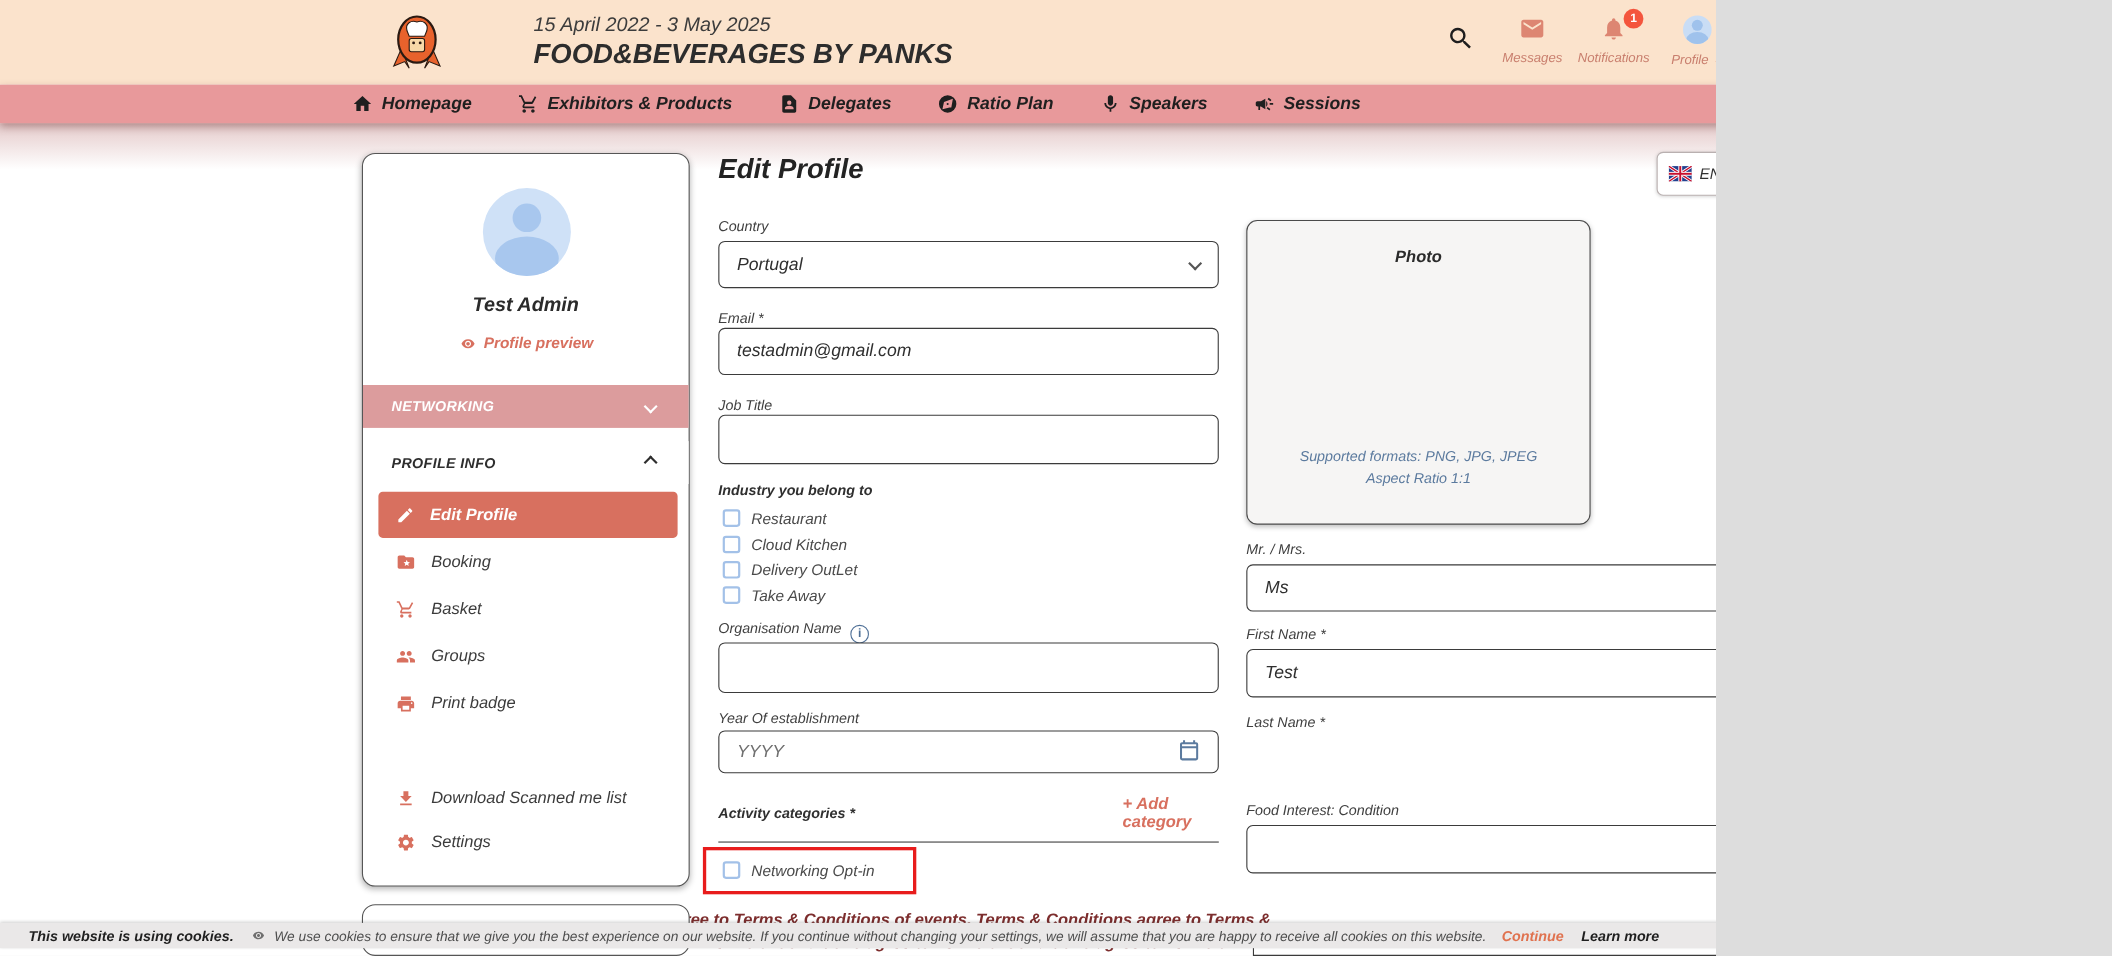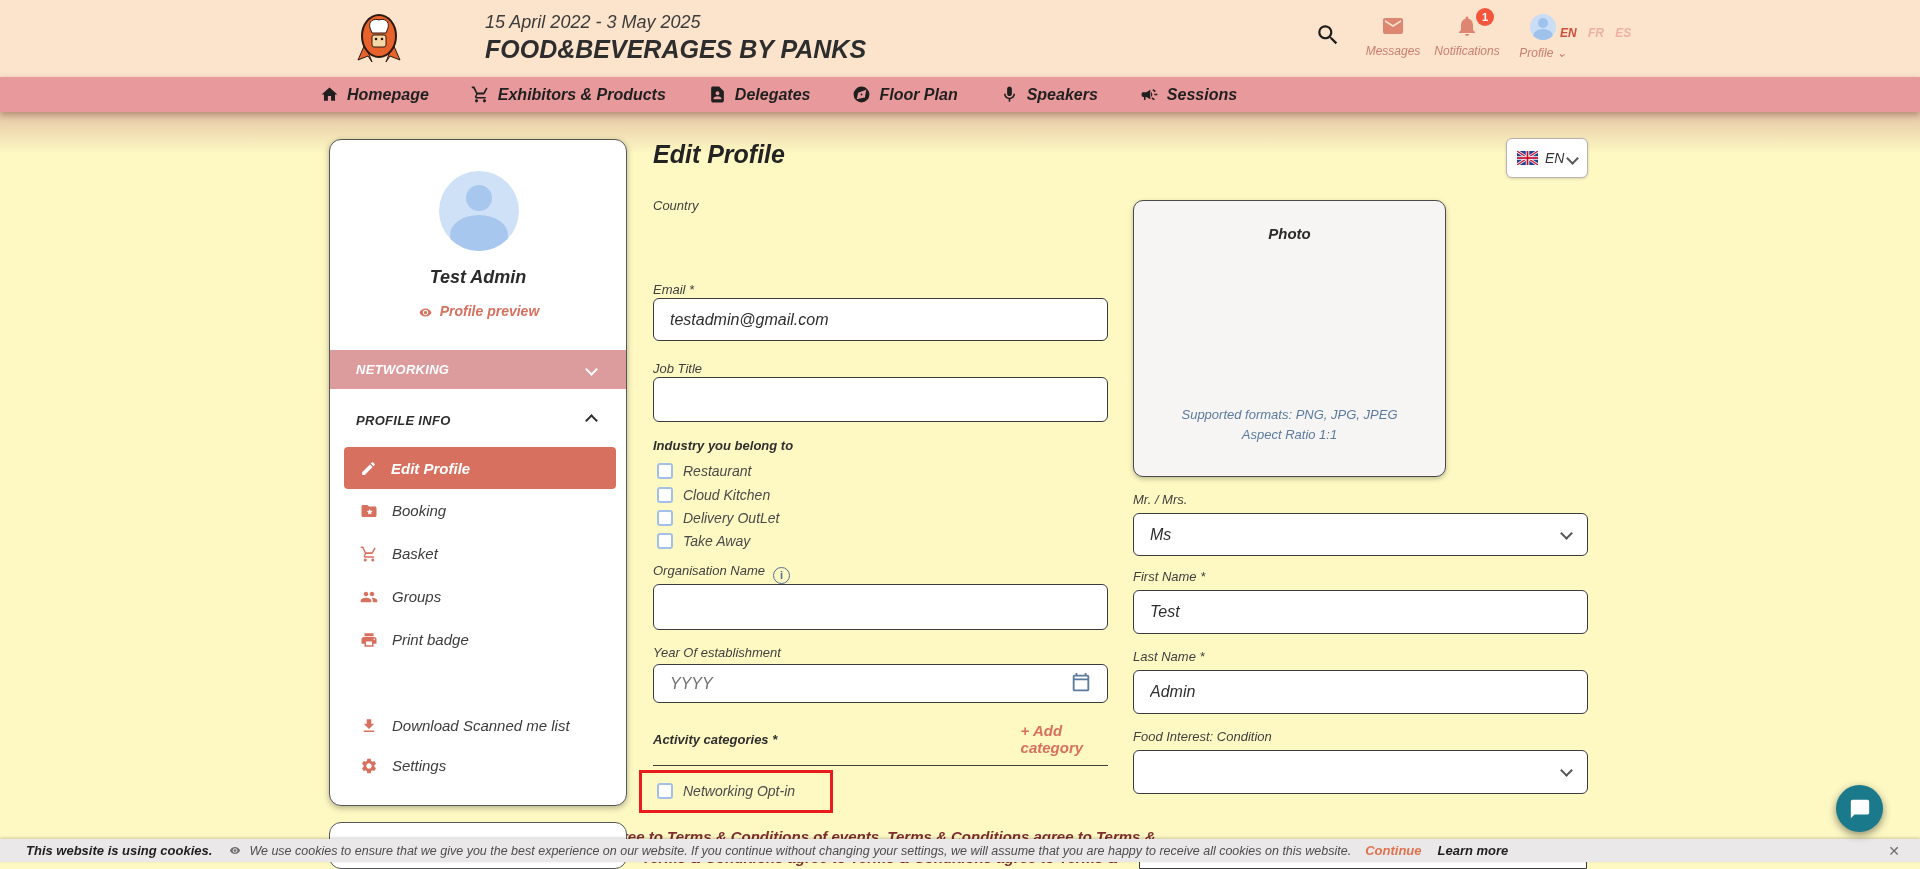--- a/index.html
+++ b/index.html
@@ -1,20 +1,20 @@
 <!DOCTYPE html>
 <html><head>
 <meta charset="utf-8">
 <style>
   * { margin:0; padding:0; box-sizing:border-box; }
   html,body { background:#ddd; }
   .app {
-    position:relative; width:1920px; height:869px; overflow:hidden;
+    position:relative; width:1560px; height:869px; overflow:hidden;
     font-family:"Liberation Sans", sans-serif; font-style:italic;
-    background:#fef9c3;
+    background:#ffffff;
   }
   .abs { position:absolute; }
 
   
   .topbar { position:absolute; top:0; left:0; width:1920px; height:77px; background:#fbe3cc; }
   .event-dates { position:absolute; left:485px; top:12px; font-size:18px; color:#3c3c3c; }
   .event-title { position:absolute; left:485px; top:35px; font-size:25px; font-weight:bold; color:#2d2d2d; }
   .hdr-action { position:absolute; top:14px; width:70px; text-align:center; cursor:pointer; }
   .hdr-action .lbl { display:block; margin-top:2px; font-size:12px; color:#c97f6e; }
   .badge {
@@ -204,21 +204,21 @@
     <div class="nav-item">
       <svg width="19" height="19" viewBox="0 0 24 24" fill="#1f1f1f">
           <path d="M14 2H6c-1.1 0-2 .9-2 2v16c0 1.1.9 2 2 2h12c1.1 0 2-.9 2-2V8l-6-6zm-2 6a2.5 2.5 0 1 1 0 5 2.5 2.5 0 0 1 0-5zm5 10H7v-1.2c0-1.7 3.3-2.6 5-2.6s5 .9 5 2.6V18z"></path>
         </svg>
       <span class="t">Delegates</span>
     </div>
     <div class="nav-item">
       <svg width="19" height="19" viewBox="0 0 24 24" fill="#1f1f1f">
           <path d="M12 2a10 10 0 1 0 0 20 10 10 0 0 0 0-20zm2.2 14.2L6 18l1.8-8.2L18 6l-1.8 10.2zM12 10.8a1.2 1.2 0 1 0 0 2.4 1.2 1.2 0 0 0 0-2.4z"></path>
         </svg>
-      <span class="t">Floor Plan</span>
+      <span class="t">Ratio Plan</span>
     </div>
     <div class="nav-item">
       <svg width="19" height="19" viewBox="0 0 24 24" fill="#1f1f1f">
           <path d="M12 14c1.66 0 3-1.34 3-3V5c0-1.66-1.34-3-3-3S9 3.34 9 5v6c0 1.66 1.34 3 3 3zm5-3c0 2.76-2.24 5-5 5s-5-2.24-5-5H5c0 3.53 2.61 6.43 6 6.92V21h2v-3.08c3.39-.49 6-3.39 6-6.92h-2z"></path>
         </svg>
       <span class="t">Speakers</span>
     </div>
     <div class="nav-item">
       <svg width="19" height="19" viewBox="0 0 24 24" fill="#1f1f1f">
           <path d="M18 11v2h4v-2h-4zM4 9c-1.1 0-2 .9-2 2v2c0 1.1.9 2 2 2h1v4h2v-4h1l5 3V6L8 9H4zm11.5 3c0-1.33-.58-2.53-1.5-3.35v6.69c.92-.81 1.5-2.01 1.5-3.34zm1.3-6.99c-.4.53-.8 1.07-1.2 1.6.96.72 2.21 1.66 3.2 2.4.4-.54.8-1.08 1.2-1.61-.99-.74-2.24-1.67-3.2-2.39zm2 12.78c-.99-.74-2.24-1.68-3.2-2.4-.4.54-.8 1.08-1.2 1.61.96.71 2.21 1.65 3.2 2.39.4-.53.8-1.07 1.2-1.6z"></path>
@@ -288,20 +288,24 @@
           <path d="M19.14 12.94c.04-.3.06-.61.06-.94 0-.32-.02-.64-.07-.94l2.03-1.58c.18-.14.23-.41.12-.61l-1.92-3.32c-.12-.22-.37-.29-.59-.22l-2.39.96c-.5-.38-1.03-.7-1.62-.94l-.36-2.54c-.04-.24-.24-.41-.48-.41h-3.84c-.24 0-.43.17-.47.41l-.36 2.54c-.59.24-1.13.57-1.62.94l-2.39-.96c-.22-.08-.47 0-.59.22L2.74 8.87c-.12.21-.08.47.12.61l2.03 1.58c-.05.3-.09.63-.09.94s.02.64.07.94l-2.03 1.58c-.18.14-.23.41-.12.61l1.92 3.32c.12.22.37.29.59.22l2.39-.96c.5.38 1.03.7 1.62.94l.36 2.54c.05.24.24.41.48.41h3.84c.24 0 .44-.17.47-.41l.36-2.54c.59-.24 1.13-.56 1.62-.94l2.39.96c.22.08.47 0 .59-.22l1.92-3.32c.12-.22.07-.47-.12-.61l-2.01-1.58zM12 15.6c-1.98 0-3.6-1.62-3.6-3.6s1.62-3.6 3.6-3.6 3.6 1.62 3.6 3.6-1.62 3.6-3.6 3.6z"></path>
         </svg>
       <span>Settings</span>
     </div>
   </div>
   <div class="side-card-stub"></div>
 
   <h1 class="page-title">Edit Profile</h1>
 
   <div class="f-label" style="top:198px;">Country</div>
+  <div class="f-select" style="top:219px;">
+    <span>Portugal</span>
+    <span class="sel-chev"></span>
+  </div>
 
   <div class="f-label" style="top:282px;">Email *</div>
   <input class="f-input" style="top: 298px;" value="testadmin@gmail.com">
 
   <div class="f-label" style="top:361px;">Job Title</div>
   <input class="f-input" style="top: 377px; height: 45px;">
 
   <div class="f-label bold" style="top:438px;">Industry you belong to</div>
   <div class="cb-row" style="top:463px;">
     <span class="cb-box"></span>
@@ -357,21 +361,20 @@
   <div class="r-label" style="top:492px;">Mr. / Mrs.</div>
   <div class="f-select r-select" style="top:513px;">
     <span>Ms</span>
     <span class="sel-chev"></span>
   </div>
 
   <div class="r-label" style="top:569px;">First Name *</div>
   <input class="f-input r-input" style="top: 590px; height: 44px;" value="Test">
 
   <div class="r-label" style="top:649px;">Last Name *</div>
-  <input class="f-input r-input" style="top: 670px; height: 44px;" value="Admin">
 
   <div class="r-label" style="top:729px;">Food Interest: Condition</div>
   <div class="f-select r-select" style="top:750px; height:44px;">
     <span></span>
     <span class="sel-chev"></span>
   </div>
 
   <div class="stub-input-br"></div>
 
   <div class="lang-select">

